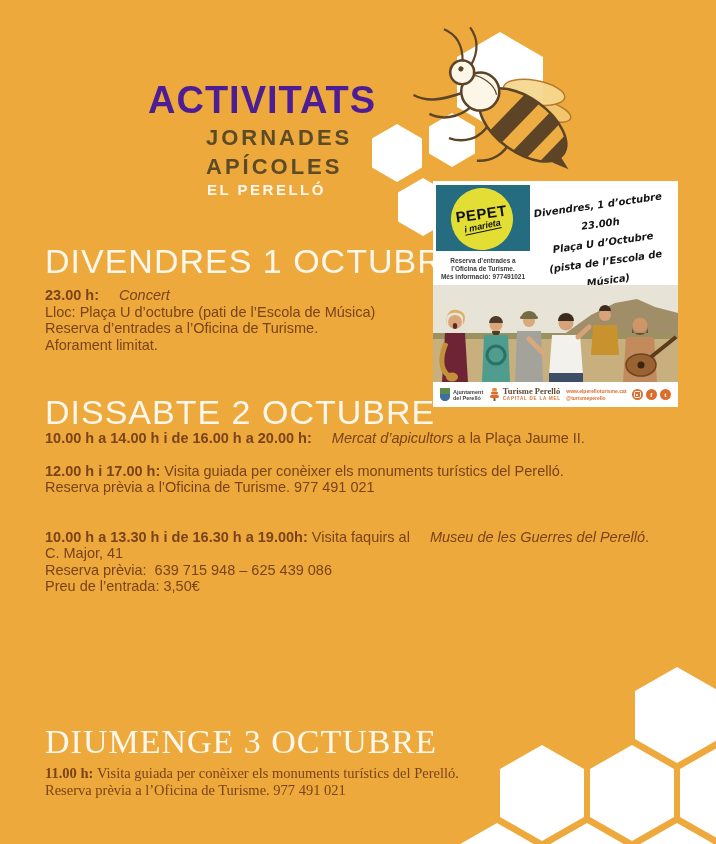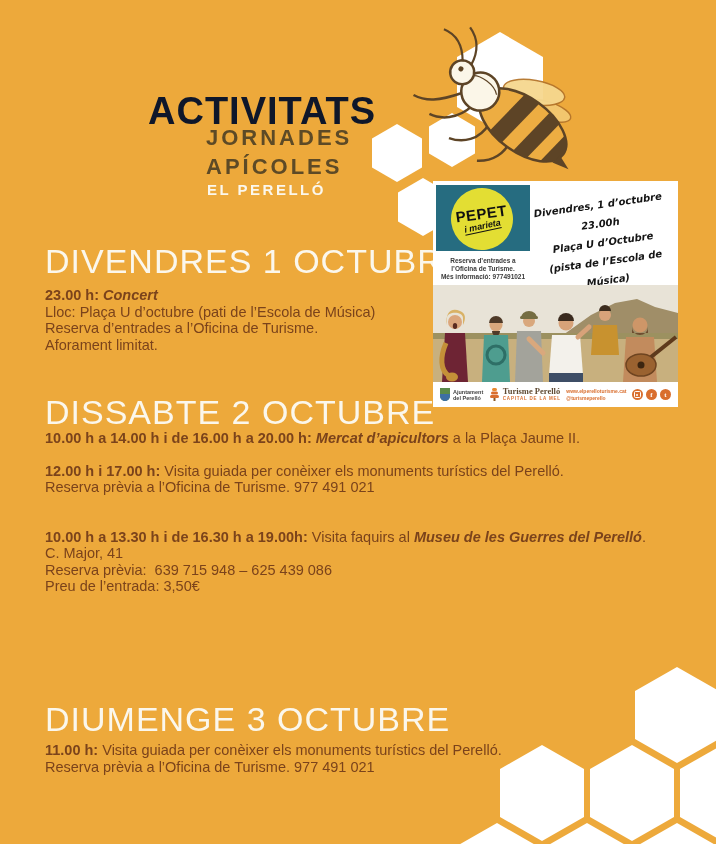--- a/index.html
+++ b/index.html
@@ -2,40 +2,40 @@
 <html><head>
 <meta charset="utf-8">
 <style>
   html,body{margin:0;padding:0;background:#888;}
   .page{position:relative;width:716px;height:844px;background:#EDA93B;overflow:hidden;
         font-family:"Liberation Sans",sans-serif;-webkit-font-smoothing:antialiased;}
   .abs{position:absolute;}
   svg{display:block;}
 
   
-  .main-title{left:148px;top:92px;font-size:38px;line-height:38px;font-weight:800;
-              color:#0f172a;letter-spacing:1px;}
+  .main-title{left:148px;top:81px;font-size:38px;line-height:38px;font-weight:800;
+              color:#4c1d95;letter-spacing:1px;}
   .sub1{left:206px;top:127px;font-size:22px;line-height:22px;font-weight:800;
         color:#5D4A26;letter-spacing:3px;}
   .sub2{left:206px;top:156px;font-size:22px;line-height:22px;font-weight:800;
         color:#5D4A26;letter-spacing:3px;}
   .loc{left:207px;top:182px;font-size:15px;line-height:15px;font-weight:800;
        color:#FBF7EC;letter-spacing:2.5px;}
 
   
   .sec{position:absolute;left:45px;width:645px;}
   .day-title{margin:0;font-size:34px;line-height:36px;font-weight:400;
              color:#FBF7EC;letter-spacing:1px;}
   .body{color:#7B431B;font-size:14.5px;line-height:16.5px;}
   .bl{white-space:pre-wrap;}
   .b{font-weight:bold;}
-  .bi{font-weight:bold;font-style:italic;}
+  .bi{font-weight:normal;font-style:italic;margin-left:16px;}
   .mt8{margin-top:8px;}  .mt5{margin-top:5px;}
   .mt16{margin-top:16px;} .mt33{margin-top:33px;} .mt13{margin-top:13px;}
-  .sec-fri{top:243px;} .sec-sat{top:394px;} .sec-sun{top:701px;}
+  .sec-fri{top:243px;} .sec-sat{top:394px;} .sec-sun{top:724px;font-family:Liberation Serif, serif;}
 
   
   .mini-poster{left:433px;top:181px;width:245px;height:226px;background:#FFFFFF;}
   .pepet-block{position:absolute;left:3px;top:4px;width:94px;height:66px;background:#266C80;}
   .pepet-circle{position:absolute;left:15px;top:3px;width:62px;height:62px;border-radius:50%;
                 background:#E3DE33;display:flex;flex-direction:column;align-items:center;
                 justify-content:center;transform:rotate(-8deg);}
   .pepet-title{font-size:15px;font-weight:900;color:#111;letter-spacing:.5px;line-height:14px;}
   .pepet-sub{font-size:9px;font-weight:bold;font-style:italic;color:#111;line-height:10px;
              border-bottom:1px solid #111;transform:rotate(-4deg);}

